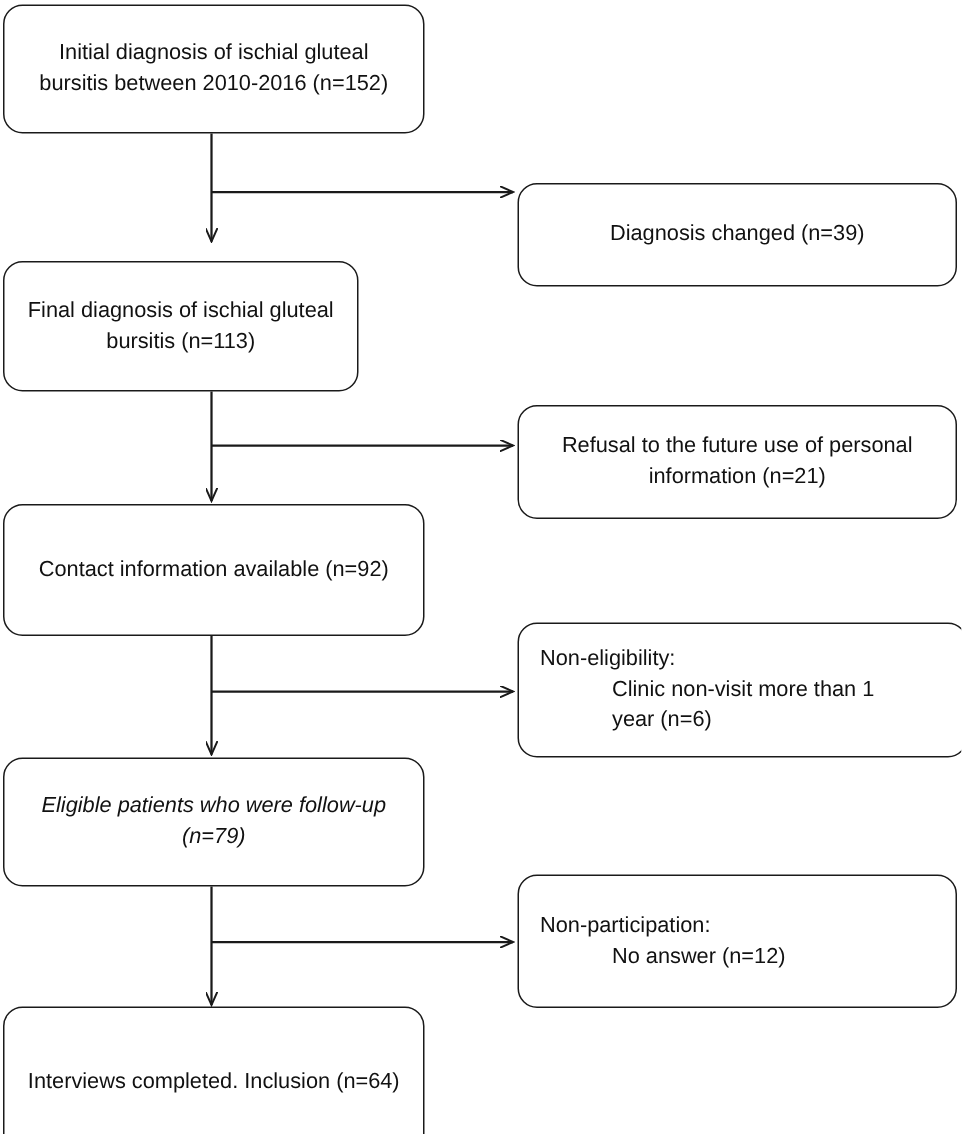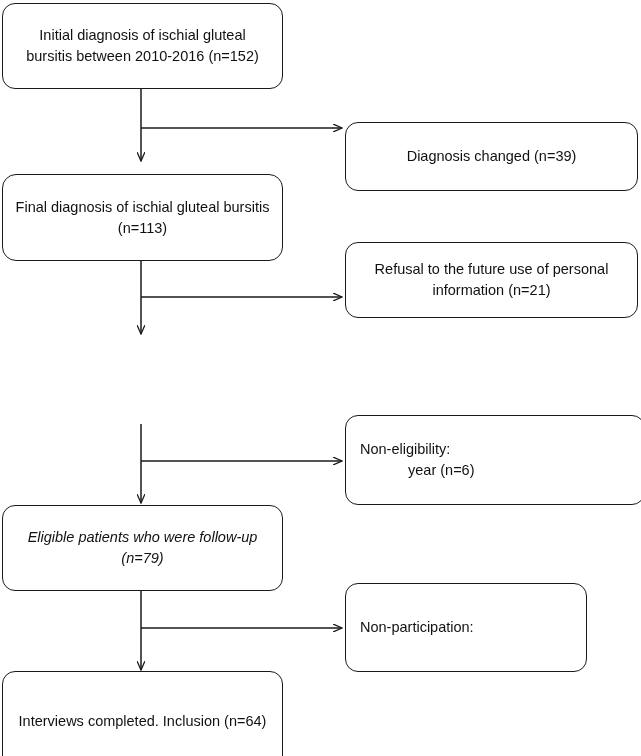--- a/index.html
+++ b/index.html
@@ -82,43 +82,48 @@
 
       <line x1="141" y1="591" x2="141" y2="670" marker-end="url(#arrowhead)"></line>
       <line x1="141" y1="628" x2="342" y2="628" marker-end="url(#arrowhead)"></line>
     </g>
   </svg>
 
   <div class="node center" style="left:2px; top:3px; width:281px; height:86px;">
     <span class="line">Initial diagnosis of ischial gluteal bursitis between 2010-2016 (n=152)</span>
   </div>
 
-  <div class="node center" style="left:2px; top:174px; width:281px; height:87px;border-radius:14px;">
+  <div class="node center" style="left:2px; top:174px; width:237px; height:87px;">
     <span class="line">Final diagnosis of ischial gluteal bursitis (n=113)</span>
   </div>
 
+  <div class="node center" style="left:2px; top:336px; width:281px; height:88px;">
+    <span class="line">Contact information available (n=92)</span>
+  </div>
 
   <div class="node center" style="left:2px; top:505px; width:281px; height:86px;font-style:italic;">
     <span class="line">Eligible patients who were follow-up (n=79)</span>
   </div>
 
   <div class="node center" style="left:2px; top:671px; width:281px; height:100px;">
     <span class="line">Interviews completed. Inclusion (n=64)</span>
   </div>
 
   <div class="node center" style="left:345px; top:94px; width:293px; height:69px;margin-top:28px;">
     <span class="line">Diagnosis changed (n=39)</span>
   </div>
 
-  <div class="node center" style="left:345px; top:242px; width:293px; height:76px;">
+  <div class="node center" style="left:345px; top:270px; width:293px; height:76px;">
     <span class="line">Refusal to the future use of personal information (n=21)</span>
   </div>
 
   <div class="node leftalign" style="left:345px; top:415px; width:300px; height:90px;">
     <span class="line">Non-eligibility:</span>
+    <span class="line indent">Clinic non-visit more than 1</span>
     <span class="line indent">year (n=6)</span>
   </div>
 
-  <div class="node leftalign" style="left:345px; top:583px; width:242px; height:89px;">
+  <div class="node leftalign" style="left:345px; top:583px; width:293px; height:89px;">
     <span class="line">Non-participation:</span>
+    <span class="line indent">No answer (n=12)</span>
   </div>
 
 </div>
 
 </body></html>

